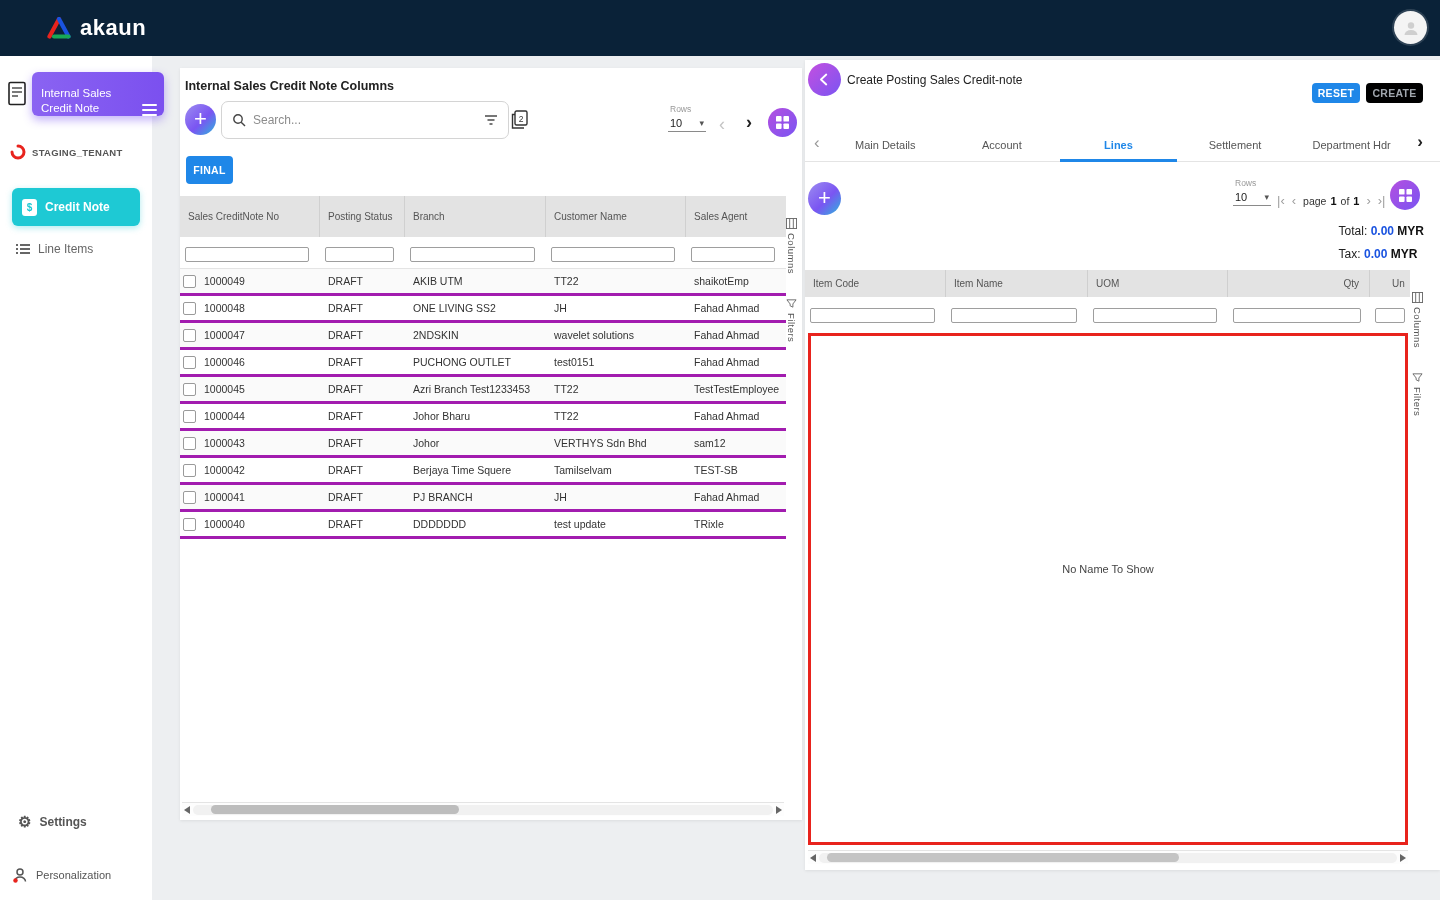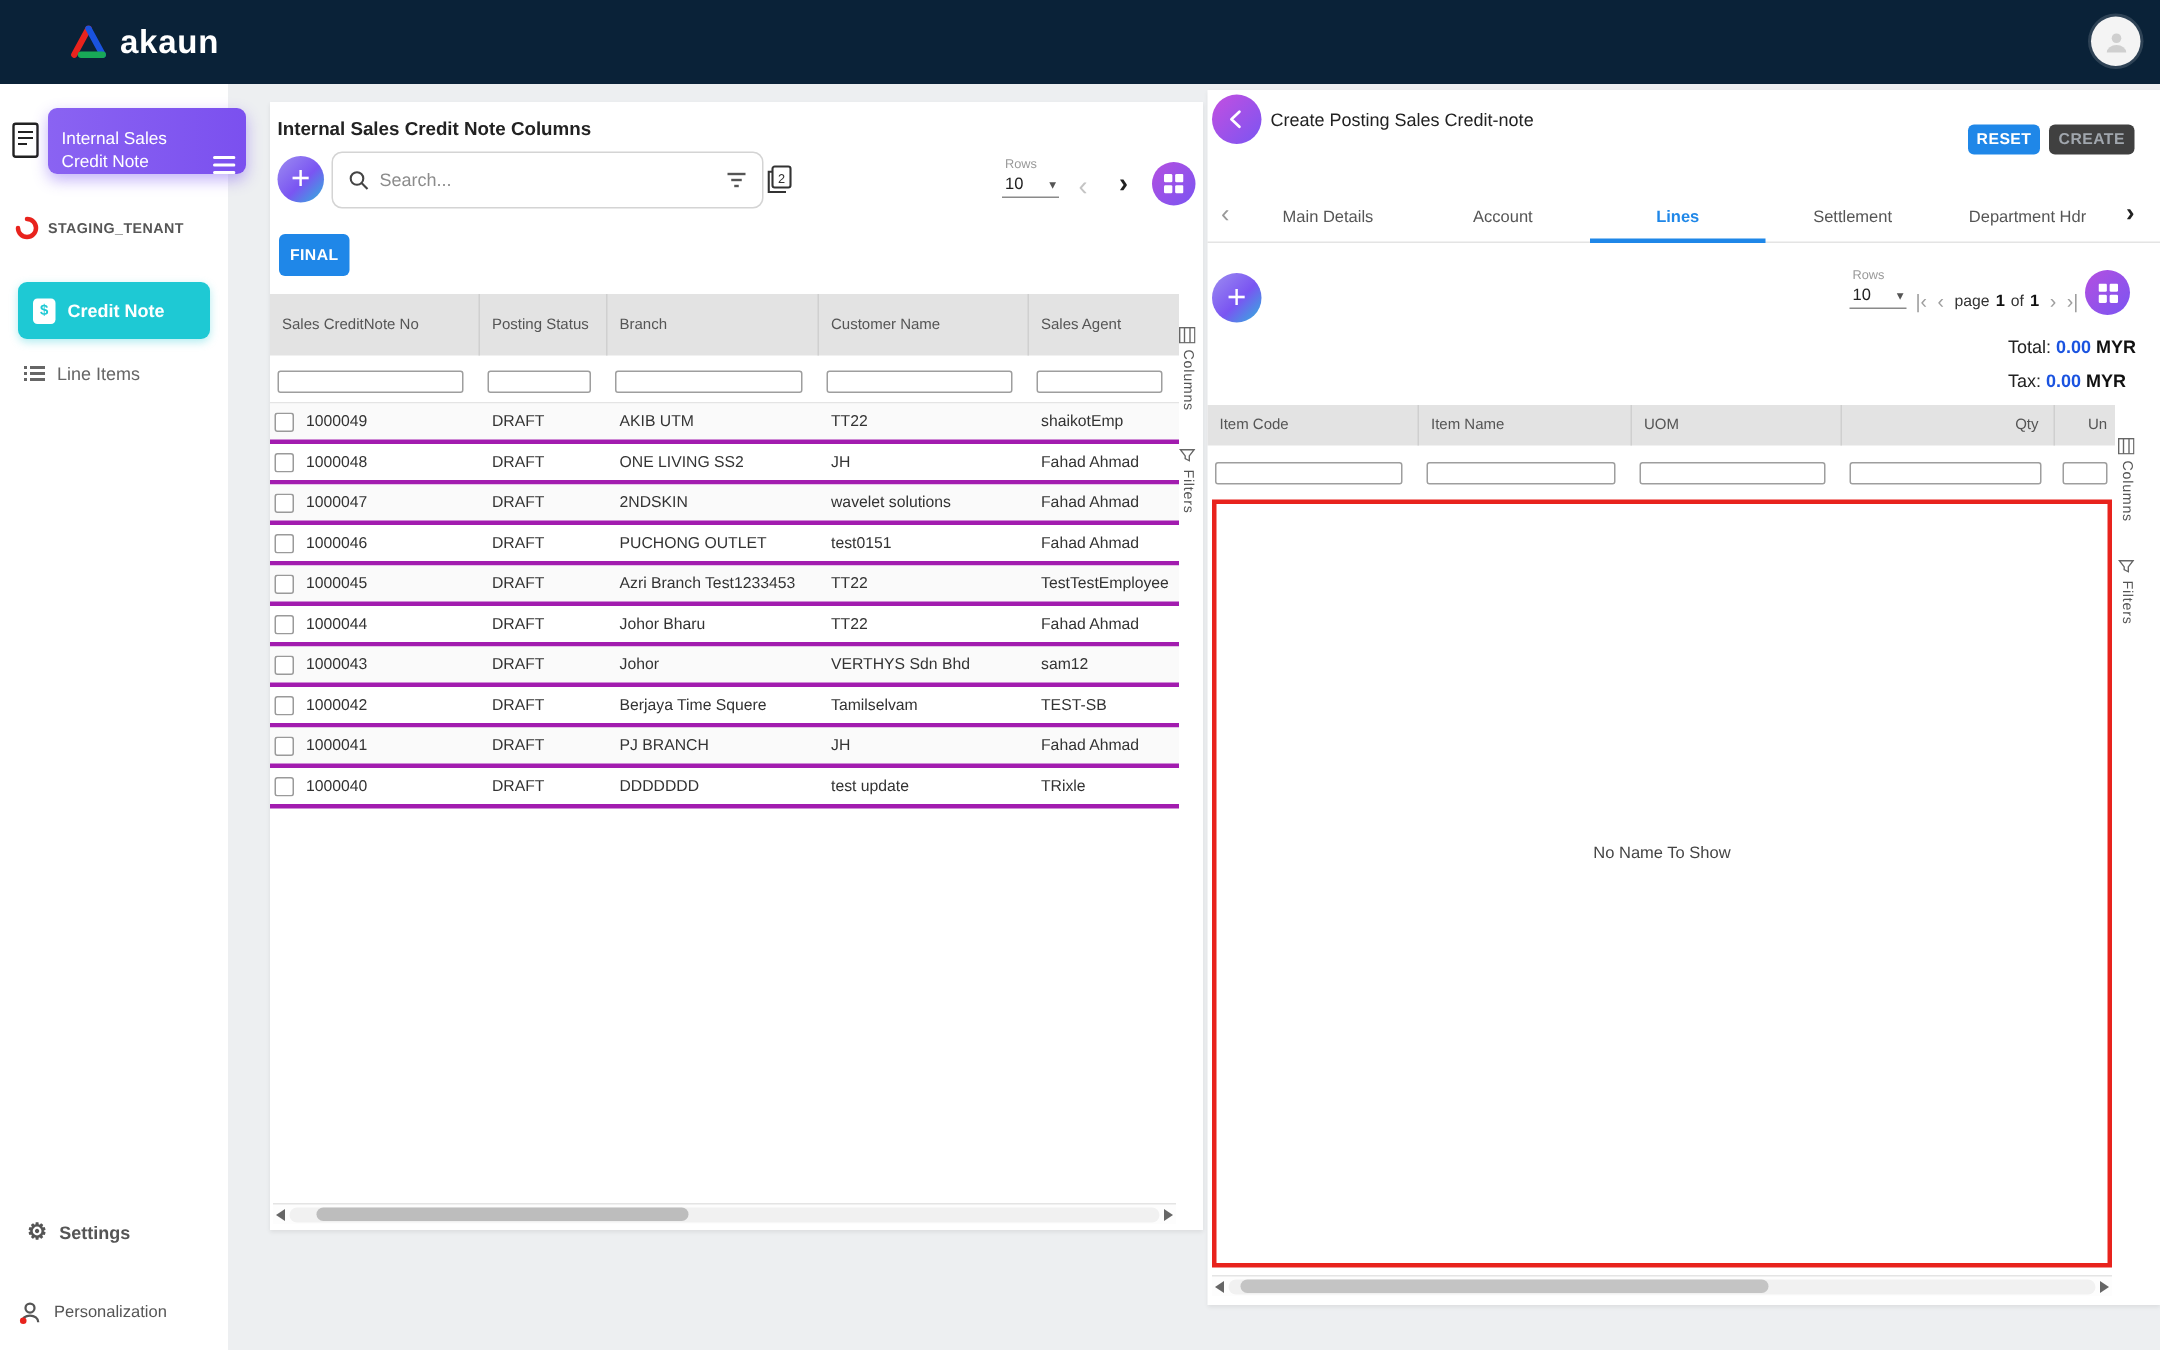--- a/index.html
+++ b/index.html
@@ -146,21 +146,21 @@
     position: absolute; left: 805px; top: 60px; width: 635px; height: 810px;
     background: #fff; box-shadow: 0 1px 3px rgba(0,0,0,.08);
   }
   .back-btn { position: absolute; left: 3px; top: 3px; width: 33px; height: 33px; }
   .create-title { position: absolute; left: 42px; top: 13px; font-size: 12px; font-weight: 400; color: #222; }
   .reset-btn, .create-btn {
     position: absolute; top: 7px; height: 20px; border: none; border-radius: 4px;
     font-size: 10.5px; font-weight: bold; letter-spacing: .3px; cursor: pointer; font-family: inherit; margin-top: 16px;
   }
   .reset-btn { left: 507px; width: 48px; background: #1f87e8; color: #fff; }
-  .create-btn { left: 561px; width: 57px; background: #404040; color: #a0a6ad; }
+  .create-btn { left: 561px; width: 57px; background: #000000; color: #a0a6ad; }
 
   .tabs-row { position: absolute; left: 0; right: 0; top: 68px; height: 34px; border-bottom: 1px solid #e4e4e4; }
   .tabs { position: absolute; left: 22px; right: 30px; top: 0; height: 34px; display: flex; }
   .tab { flex: 1; display: flex; align-items: center; justify-content: center; font-size: 11px; color: #555; cursor: pointer; white-space: nowrap; }
   .tab.active { color: #1f87e8; font-weight: bold; box-shadow: inset 0 -3px 0 #1f87e8; }
   .tab-scroll { position: absolute; font-size: 17px; cursor: pointer; }
   .tab-scroll.left { left: 9px; top: 73px; color: #999; }
   .tab-scroll.right { right: 17px; top: 72px; color: #222; font-weight: bold; }
 
   .line-add { position: absolute; left: 3px; top: 122px; width: 33px; height: 33px; }

